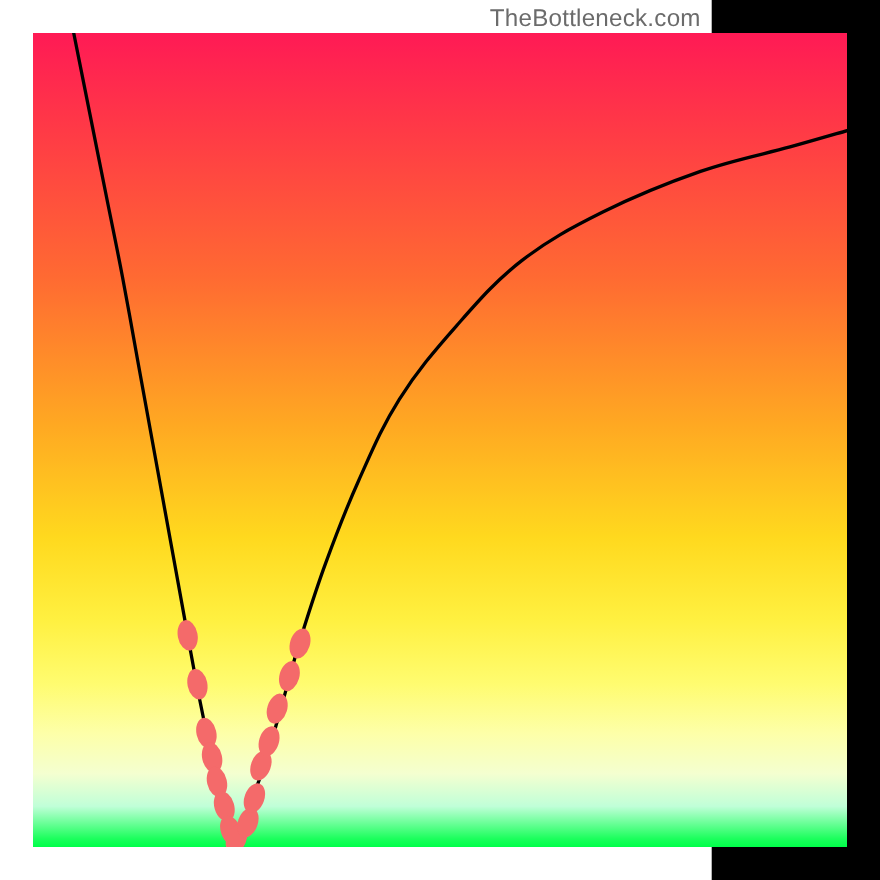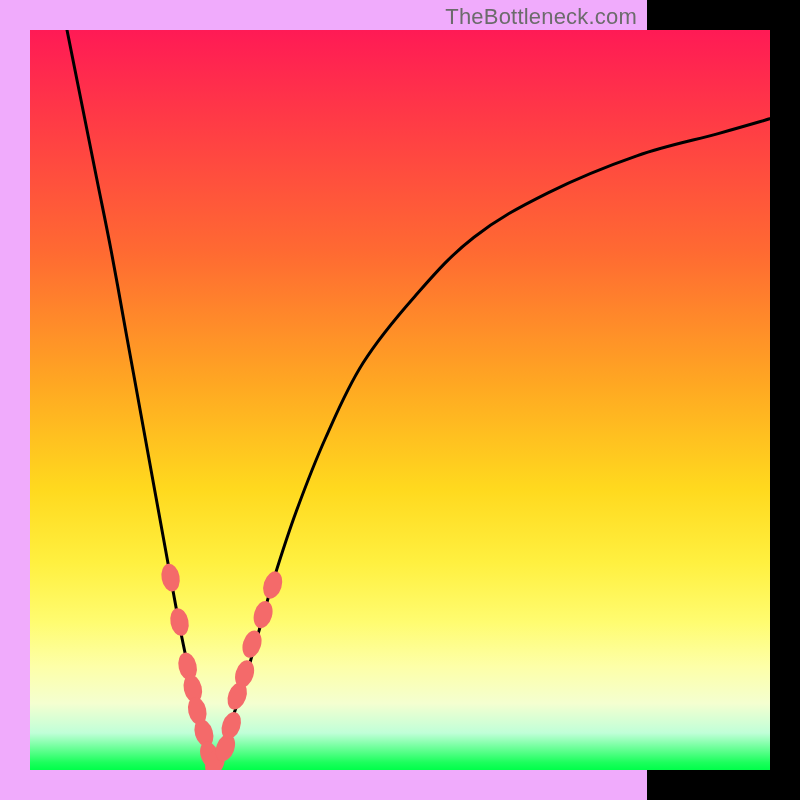--- a/index.html
+++ b/index.html
@@ -9,21 +9,21 @@
     height: 800px;
     overflow: hidden;
     background: #000;
     font-family: Arial, Helvetica, sans-serif;
   }
   .frame {
     position: absolute;
     top: 0; left: 0;
     width: 647px;
     height: 800px;
-    background: #f0abfc;
+    background: #ffffff;
     text-decoration: underline;
   }
   .plot-area {
     position: absolute;
     top: 30px;
     left: 30px;
     width: 740px;
     height: 740px;
     overflow: hidden;
   }

